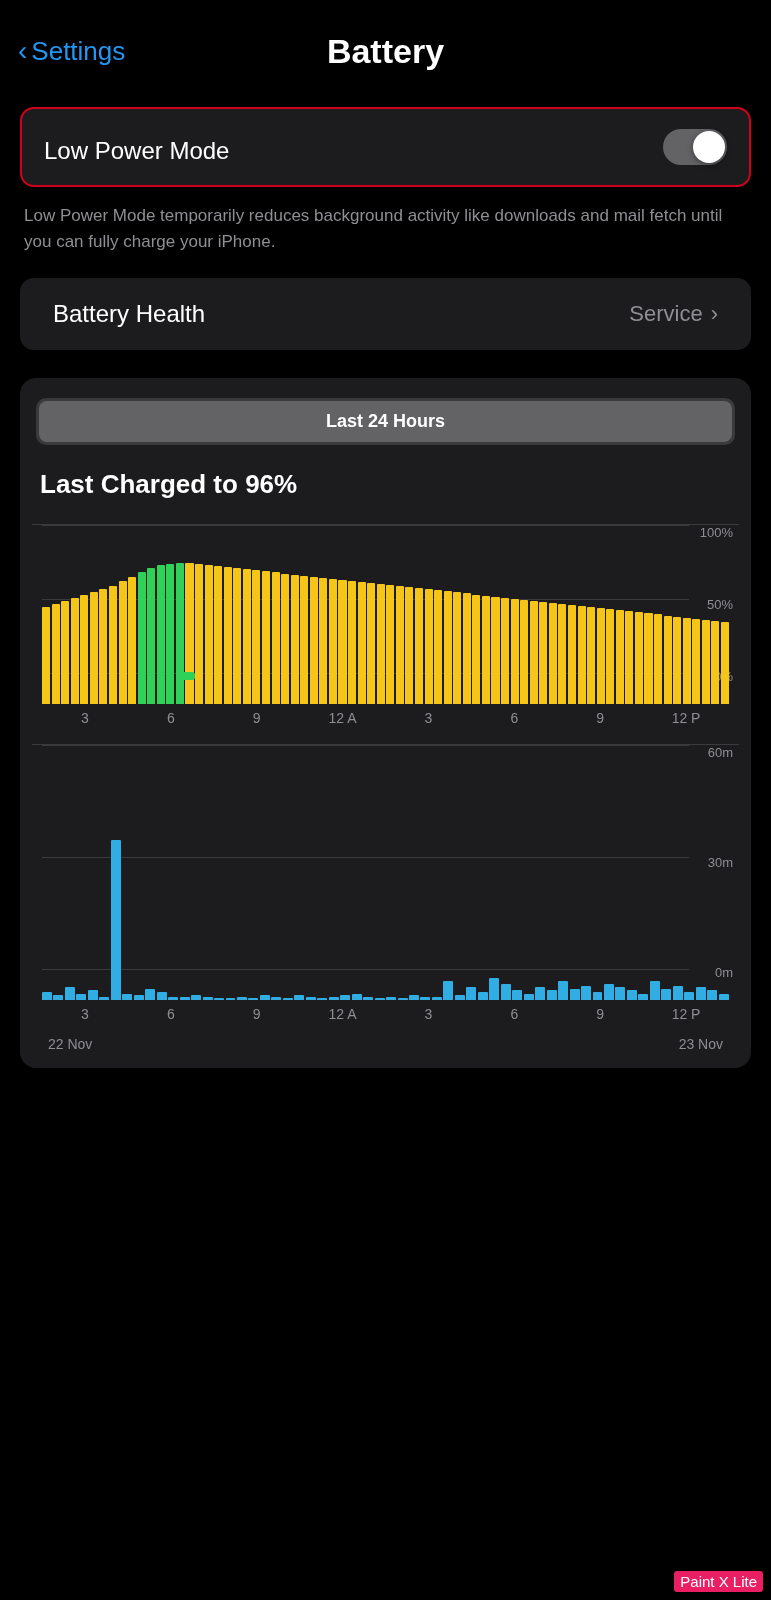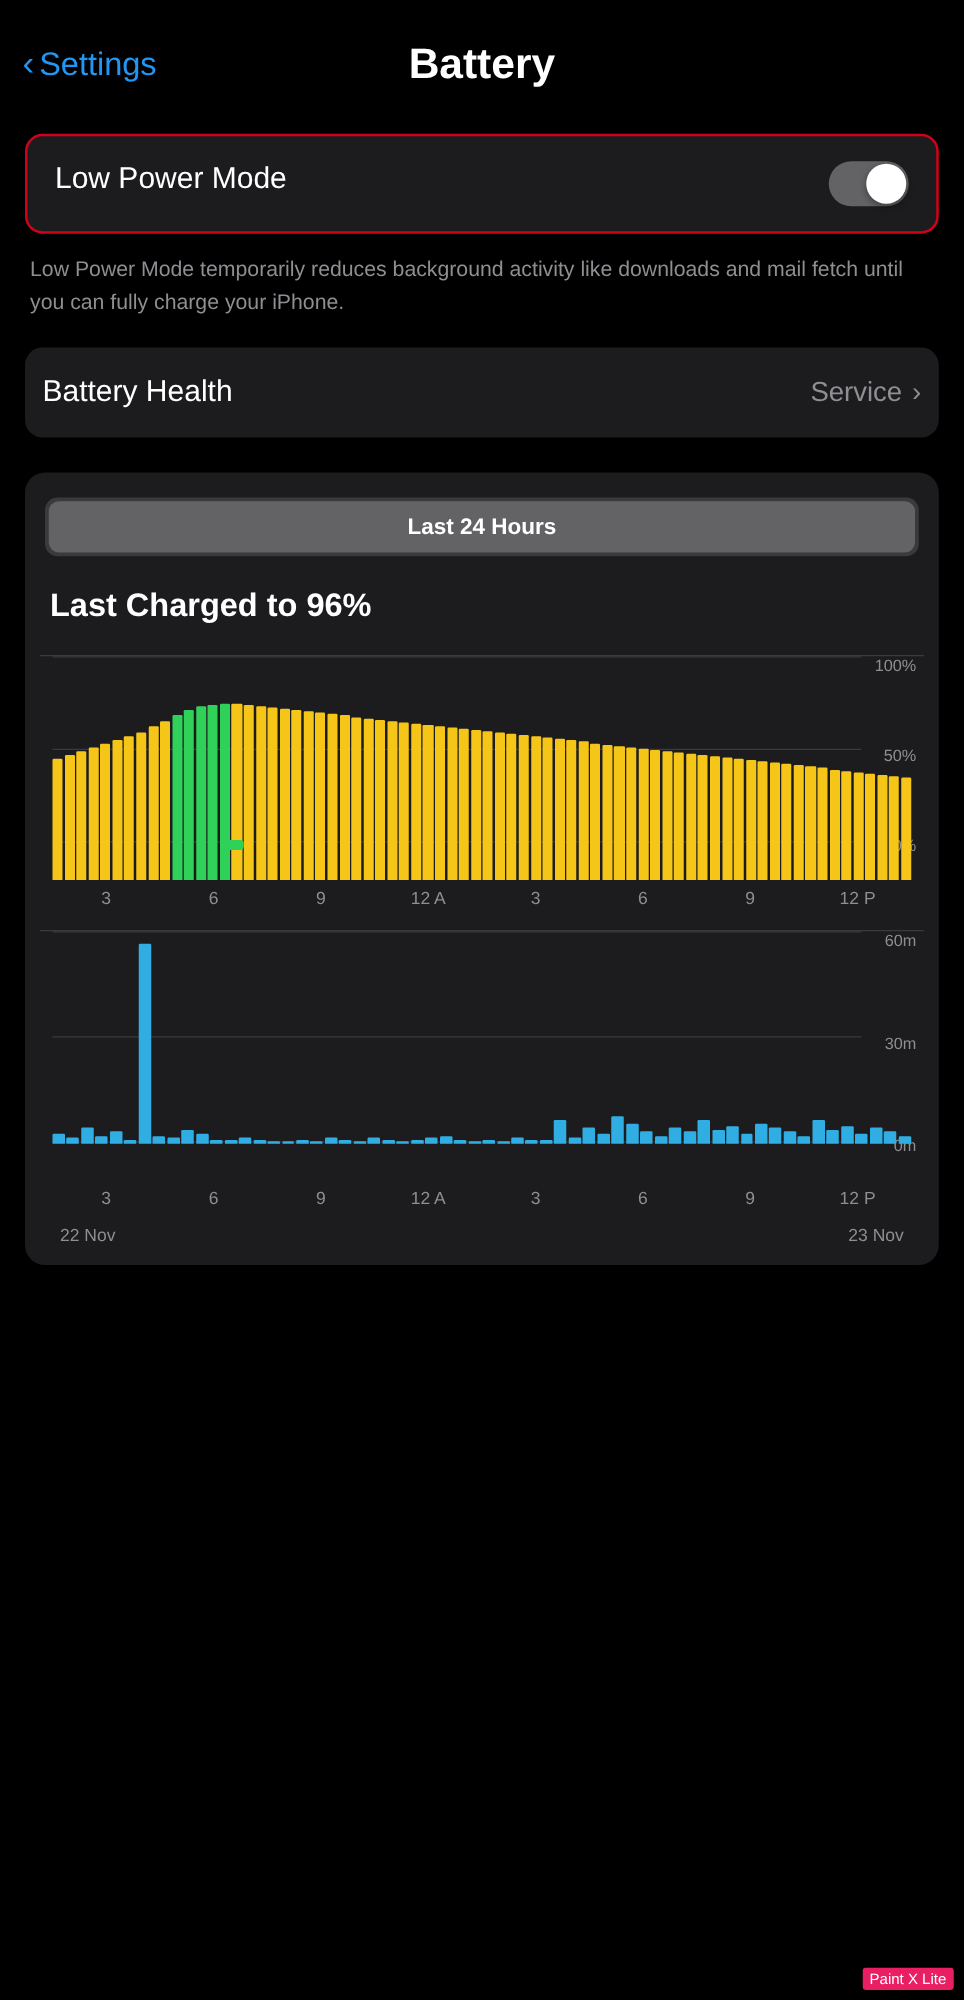--- a/index.html
+++ b/index.html
@@ -47,21 +47,21 @@
     .section {
       margin: 16px 20px;
     }
 
     .row-card {
       background: #1c1c1e;
       border-radius: 14px;
       padding: 20px 22px;
       border: 2.5px solid #d0021b;
       display: flex;
-      align-items: flex-start;
+      align-items: flex-end;
       justify-content: space-between;
     }
 
     .row-label {
       font-size: 24px;
       font-weight: 400;
       color: #fff;
     }
 
     
@@ -89,21 +89,21 @@
       color: #8e8e93;
       font-size: 17px;
       line-height: 1.5;
       margin: 12px 20px 24px;
       padding: 0 4px;
     }
 
     .battery-health-row {
       background: #1c1c1e;
       border-radius: 14px;
-      padding: 22px 14px;
+      padding: 22px 33px;
       display: flex;
       align-items: center;
       justify-content: space-between;
       margin: 0 20px 28px;
     }
     .battery-health-label {
       font-size: 24px;
       font-weight: 400;
       color: #fff;
     }
@@ -261,22 +261,23 @@
       border-radius: 3px;
       position: absolute;
       bottom: 24px;
       left: 145px;
       z-index: 3;
     }
 
     
     .activity-chart-container {
       position: relative;
-      height: 200px;
-      display: flex;
+      height: 256px;
+      display: flex;
+      align-items: flex-end;
       padding: 0 10px;
       border-top: 1px solid #3a3a3c;
       margin-top: 8px;
     }
     .activity-bars-wrapper {
       display: flex;
       align-items: flex-end;
       height: 170px;
       gap: 1.5px;
       flex: 1;
@@ -300,21 +301,21 @@
       font-size: 14px;
       color: #8e8e93;
     }
 
     .watermark {
       position: fixed;
       bottom: 8px;
       right: 8px;
       background: #e91e63;
       color: #fff;
-      font-size: 12px;
+      font-size: 15px;
       padding: 2px 6px;
       border-radius: 3px;
     }
   </style>
 </head>
 <body>
 
 <div class="header">
   <a class="back-btn">
     <span class="back-chevron">‹</span>

